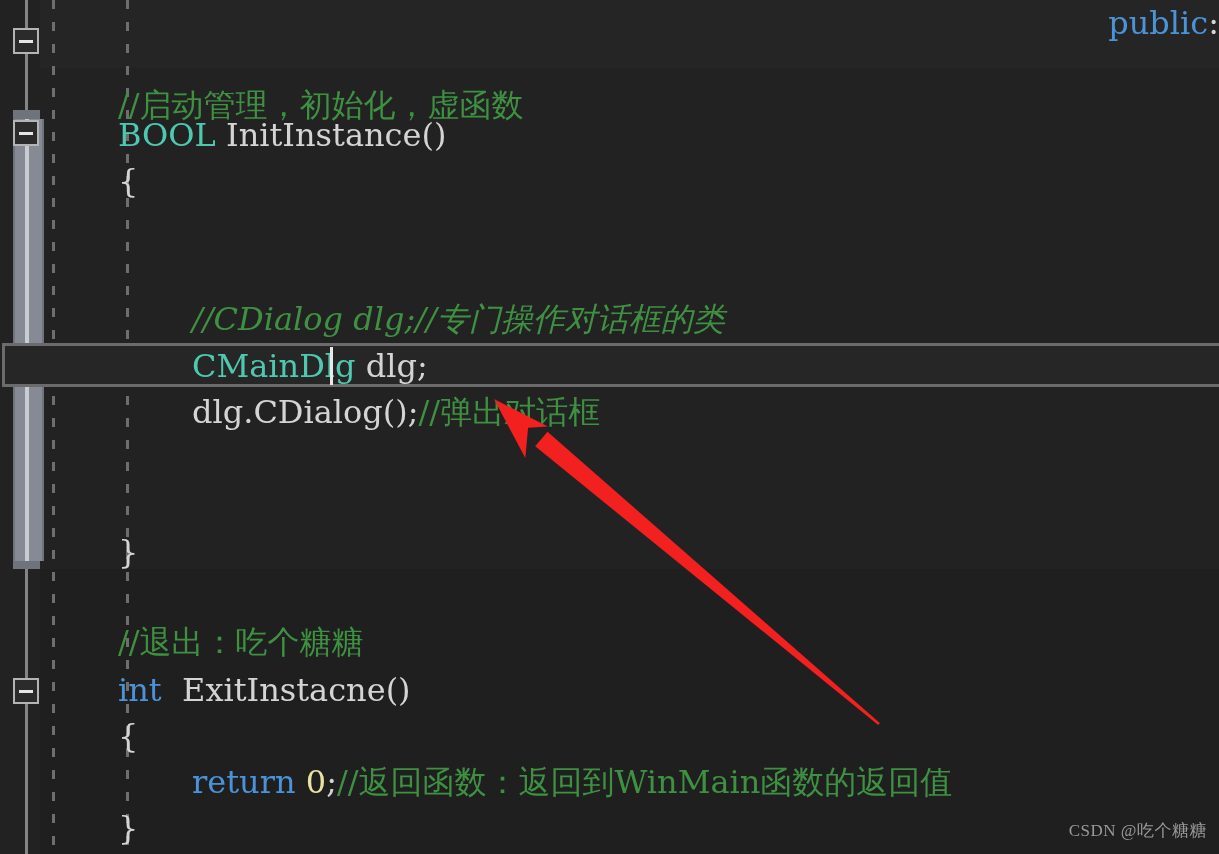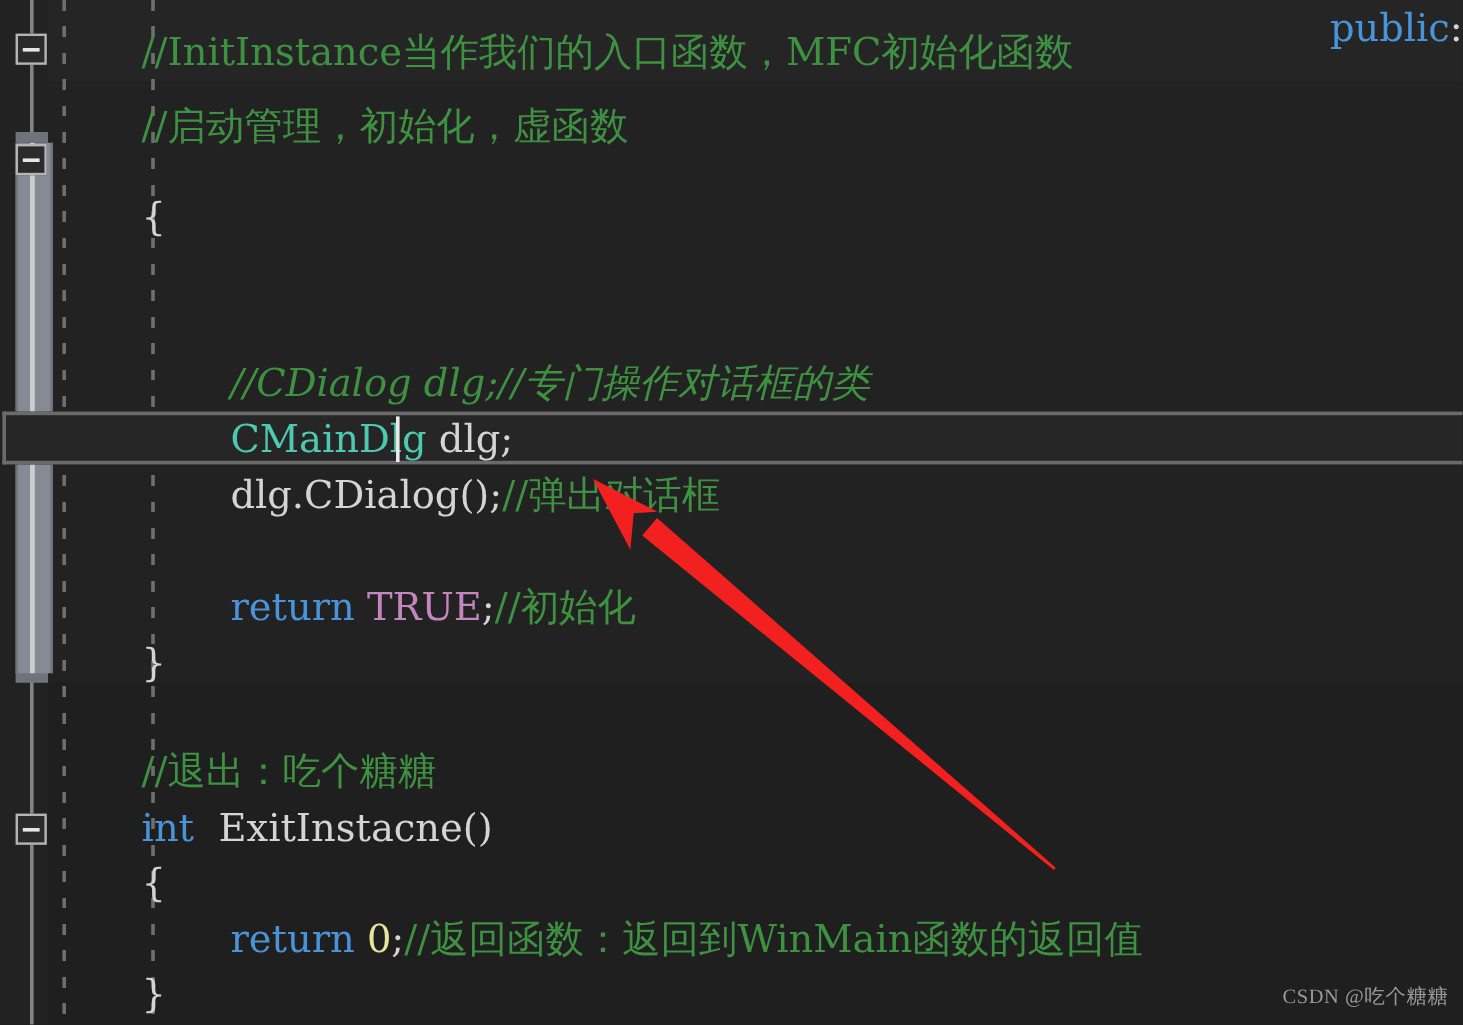--- a/index.html
+++ b/index.html
@@ -231,27 +231,26 @@
 
   <div id="indent-guide-layer">
       <div class="indent-guide" style="left: 52px;"></div>
       <div class="indent-guide" style="left: 126px;"></div>
     </div>
 
   <div id="current-line-box"></div>
 
   <div id="code">
       <div class="line" style="top: 0px; text-align: right;"><span class="txt" style="margin-left: 0px;"><span class="tok-keyword">public</span><span class="tok-punct">:</span></span></div>
-      <div class="line" style="top: 20px;"><span class="txt" style="margin-left: 78px;"><span class="tok-comment">//InitInstance</span><span class="tok-comment cjk">当作我们的入口函数，</span><span class="tok-comment">MFC</span><span class="tok-comment cjk">初始化函数</span></span></div>
       <div class="line" style="top: 82px;"><span class="txt" style="margin-left: 78px;"><span class="tok-comment">//</span><span class="tok-comment cjk">启动管理，初始化，虚函数</span></span></div>
+      <div class="line" style="top: 112px;"><span class="txt" style="margin-left: 78px;"><span class="tok-type">BOOL</span><span class="tok-plain"> InitInstance()</span></span></div>
       <div class="line" style="top: 158px;"><span class="txt" style="margin-left: 78px;"><span class="tok-punct">{</span></span></div>
       <div class="line" style="top: 296px;"><span class="txt" style="margin-left: 152px; font-style: italic;"><span class="tok-comment">//CDialog dlg;//</span><span class="tok-comment cjk">专门操作对话框的类</span></span></div>
       <div class="line" style="top: 343px;"><span class="txt" style="margin-left: 152px;"><span class="tok-type">CMainDlg</span><span class="tok-plain"> dlg;</span></span></div>
       <div class="line" style="top: 389px;"><span class="txt" style="margin-left: 152px;"><span class="tok-plain">dlg.CDialog();</span><span class="tok-comment">//</span><span class="tok-comment cjk">弹出对话框</span></span></div>
-      <div class="line" style="top: 483px;"><span class="txt" style="margin-left: 152px;"><span class="tok-keyword">return</span><span class="tok-plain"> </span><span class="tok-macro">TRUE</span><span class="tok-punct">;</span><span class="tok-comment">//</span><span class="tok-comment cjk">初始化</span></span></div>
       <div class="line" style="top: 529px;"><span class="txt" style="margin-left: 78px;"><span class="tok-punct">}</span></span></div>
       <div class="line" style="top: 619px;"><span class="txt" style="margin-left: 78px;"><span class="tok-comment">//</span><span class="tok-comment cjk">退出：吃个糖糖</span></span></div>
       <div class="line" style="top: 667px;"><span class="txt" style="margin-left: 78px;"><span class="tok-keyword">int</span><span class="tok-plain">  ExitInstacne()</span></span></div>
       <div class="line" style="top: 713px;"><span class="txt" style="margin-left: 78px;"><span class="tok-punct">{</span></span></div>
       <div class="line" style="top: 759px;"><span class="txt" style="margin-left: 152px;"><span class="tok-keyword">return</span><span class="tok-plain"> </span><span class="tok-number">0</span><span class="tok-punct">;</span><span class="tok-comment">//</span><span class="tok-comment cjk">返回函数：返回到</span><span class="tok-comment">WinMain</span><span class="tok-comment cjk">函数的返回值</span></span></div>
       <div class="line" style="top: 805px;"><span class="txt" style="margin-left: 78px;"><span class="tok-punct">}</span></span></div>
     </div>
 
   <div id="caret" style="left: 330px; top: 347px;"></div>
 

